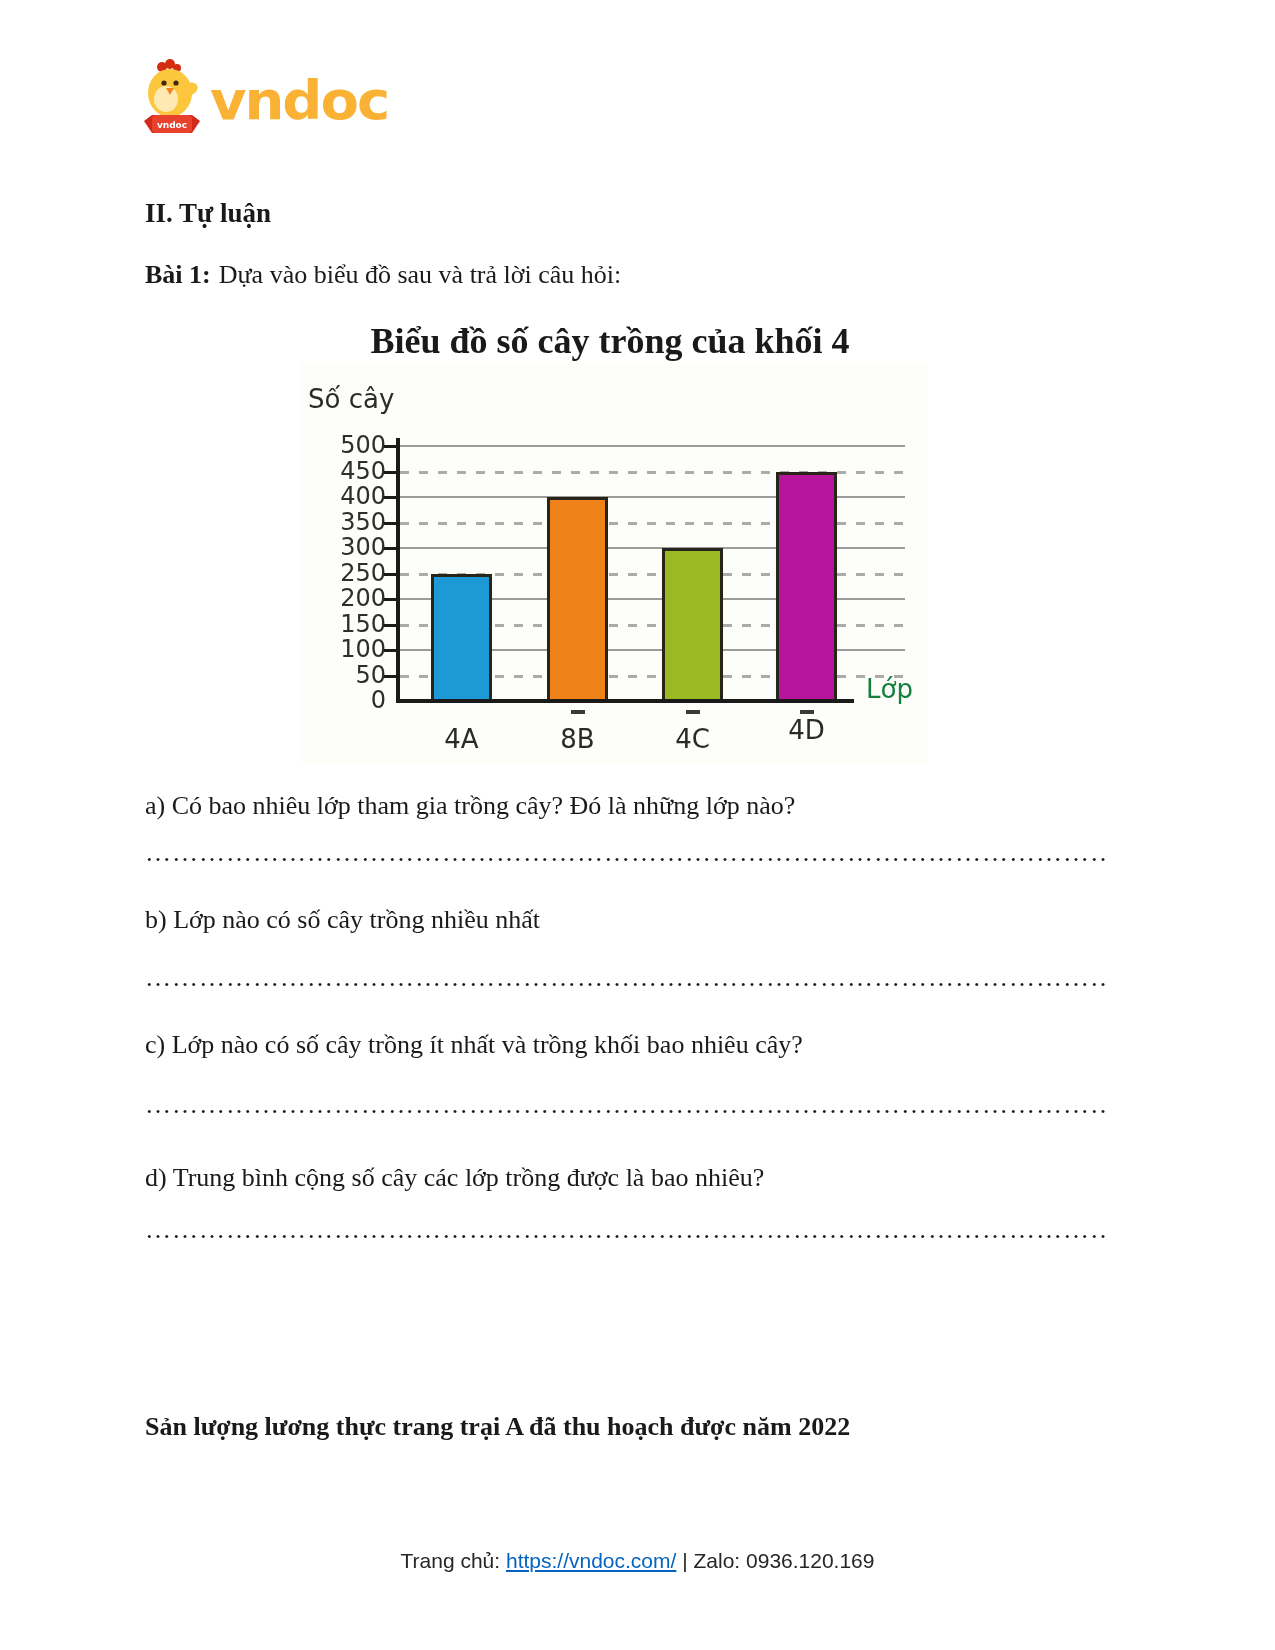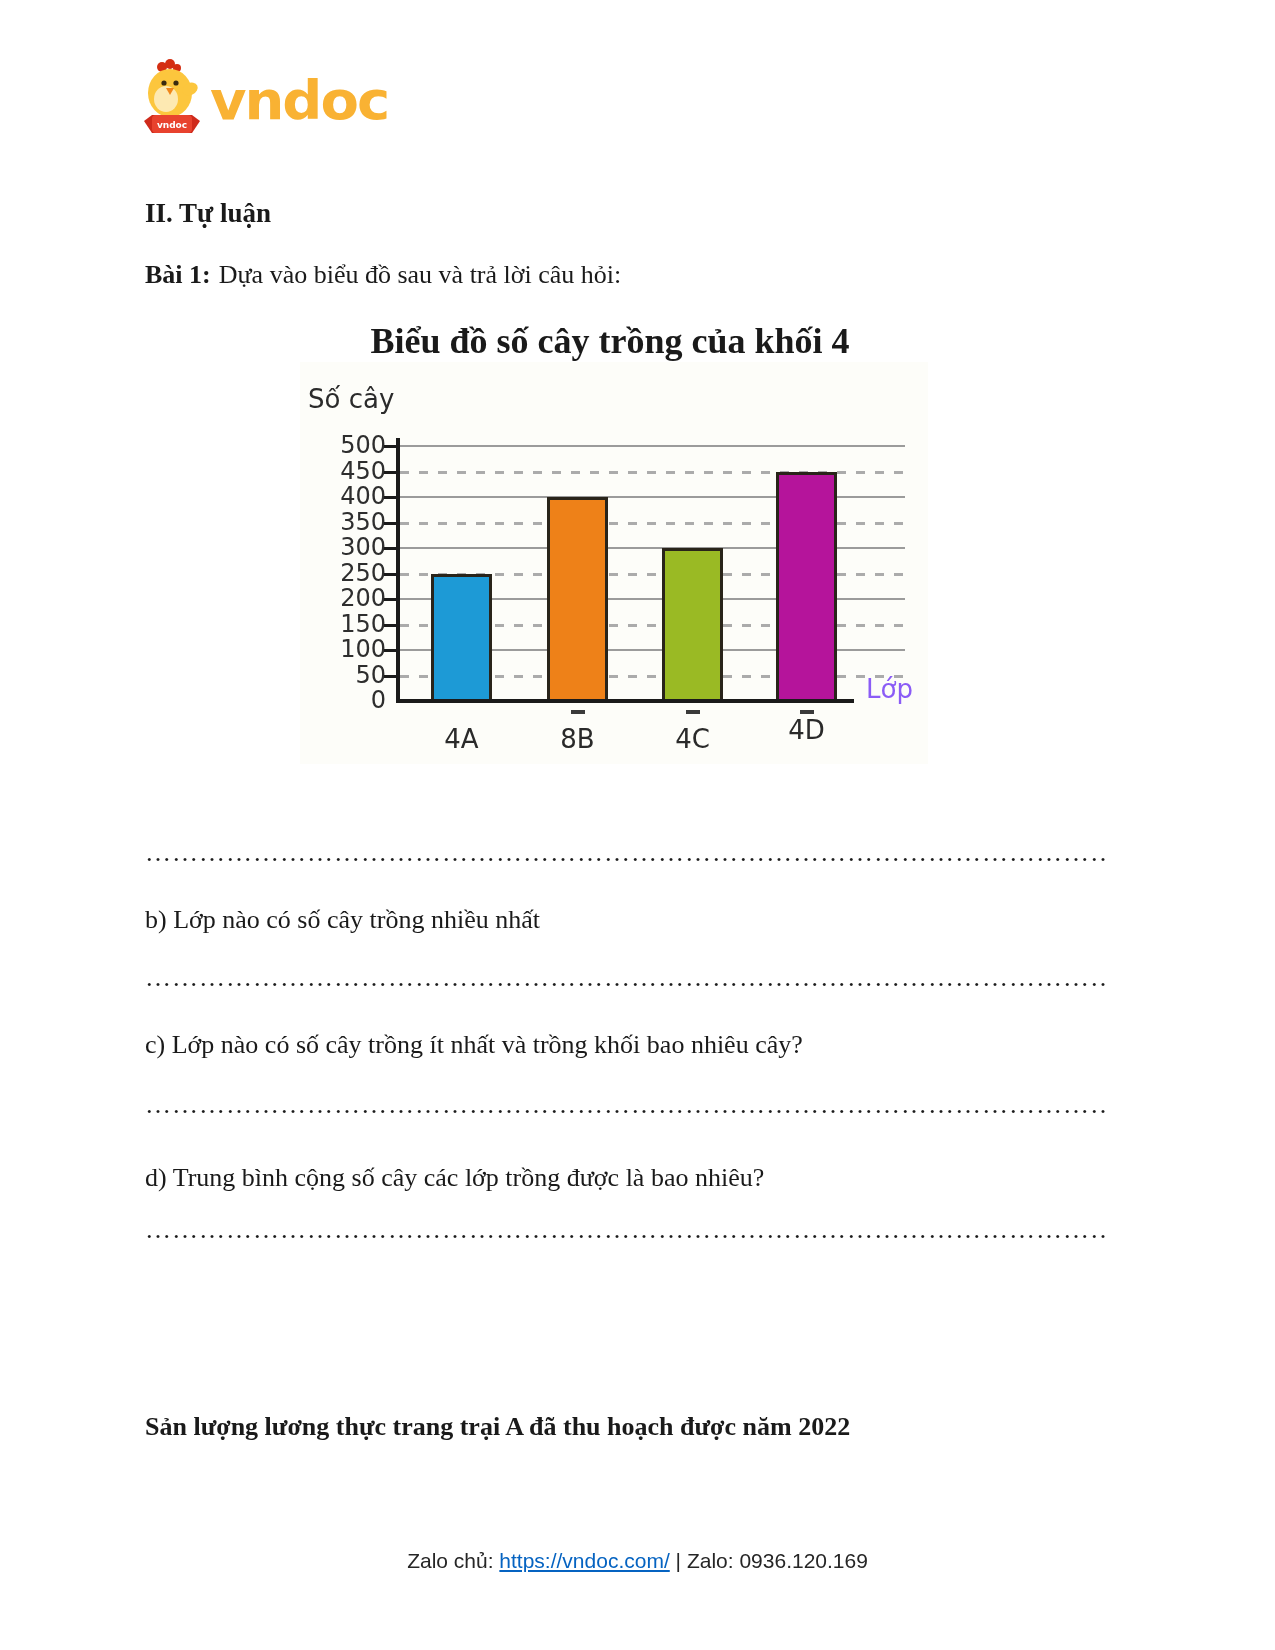--- a/index.html
+++ b/index.html
@@ -42,21 +42,21 @@
     left:0;top:1549px;width:1275px;text-align:center;
     font-family:"Liberation Sans","DejaVu Sans",sans-serif;
     font-size:21px;color:#262626;
   }
   .footer a{color:#0563c1;text-decoration:underline;}
 
   
   .chart-fig{left:300px;top:362px;width:628px;height:402px;background:#fdfdf9;}
   .chart-fig *{position:absolute;}
   .ylabel{left:8px;top:22px;font-family:"DejaVu Sans",sans-serif;font-size:26px;color:#2b2b2b;}
-  .xlabel{left:566px;top:312px;font-family:"DejaVu Sans",sans-serif;font-size:26px;color:#8b5cf6;}
+  .xlabel{left:566px;top:312px;font-family:"DejaVu Sans",sans-serif;font-size:26px;color:#15803d;}
   .axis-y{left:96px;top:76px;width:4px;height:265px;background:#1a1a1a;z-index:3;}
   .axis-x{left:96px;top:337px;width:458px;height:4px;background:#1a1a1a;z-index:3;}
   .gridline{left:100px;width:505px;height:2px;background:#9b9b9b;z-index:1;}
   .gridline.dashed{
     height:3px;background:repeating-linear-gradient(90deg,#ababab 0 9px,transparent 9px 19px);
   }
   .ytick{left:84px;width:14px;height:3px;background:#1a1a1a;z-index:3;}
   .ylab{left:0;width:86px;text-align:right;font-family:"DejaVu Sans",sans-serif;
         font-size:24px;color:#2e2e2e;z-index:2;}
   .bar{width:61px;border:3px solid #29241a;border-bottom:none;box-sizing:border-box;z-index:2;}
@@ -145,30 +145,31 @@
       <div class="subdash" style="left: 270.5px;"></div>
       <div class="xlab" style="left: 242.5px; top: 362px;">8B</div>
       <div class="bar" style="left: 362px; top: 186px; height: 151px; background: rgb(154, 186, 36);"></div>
       <div class="subdash" style="left: 385.5px;"></div>
       <div class="xlab" style="left: 357.5px; top: 362px;">4C</div>
       <div class="bar" style="left: 476px; top: 110px; height: 227px; background: rgb(181, 20, 155);"></div>
       <div class="subdash" style="left: 499.5px;"></div>
       <div class="xlab" style="left: 471.5px; top: 353px;">4D</div>
     </div>
 
+  <div class="abs question q-a">a) Có bao nhiêu lớp tham gia trồng cây? Đó là những lớp nào?</div>
   <div class="abs dots-line d1">………………………………………………………………………………………………………………………………………………………………</div>
 
   <div class="abs question q-b">b) Lớp nào có số cây trồng nhiều nhất</div>
   <div class="abs dots-line d2">………………………………………………………………………………………………………………………………………………………………</div>
 
   <div class="abs question q-c">c) Lớp nào có số cây trồng ít nhất và trồng khối bao nhiêu cây?</div>
   <div class="abs dots-line d3">………………………………………………………………………………………………………………………………………………………………</div>
 
   <div class="abs question q-d">d) Trung bình cộng số cây các lớp trồng được là bao nhiêu?</div>
   <div class="abs dots-line d4">………………………………………………………………………………………………………………………………………………………………</div>
 
   <div class="abs h-table">Sản lượng lương thực trang trại A đã thu hoạch được năm 2022</div>
 
   <div class="abs footer">
-    <span>Zalo chủ: </span><a href="#">https://vndoc.com/</a><span> | Zalo: 0936.120.169</span>
+    <span>Trang chủ: </span><a href="#">https://vndoc.com/</a><span> | Zalo: 0936.120.169</span>
   </div>
 
 </div>
 
 </body></html>

